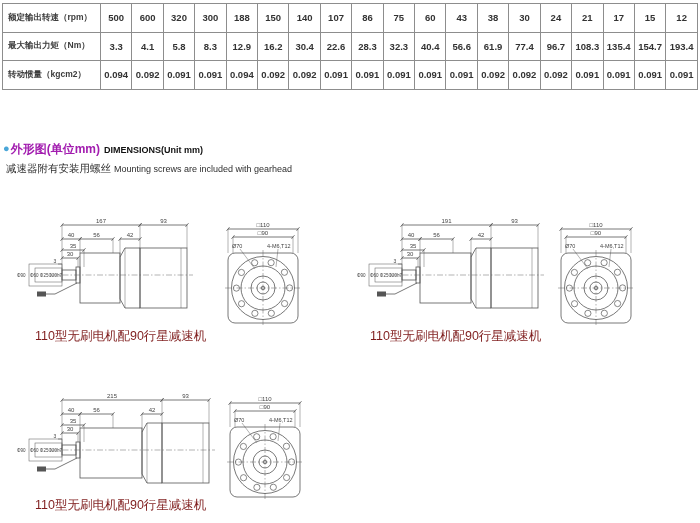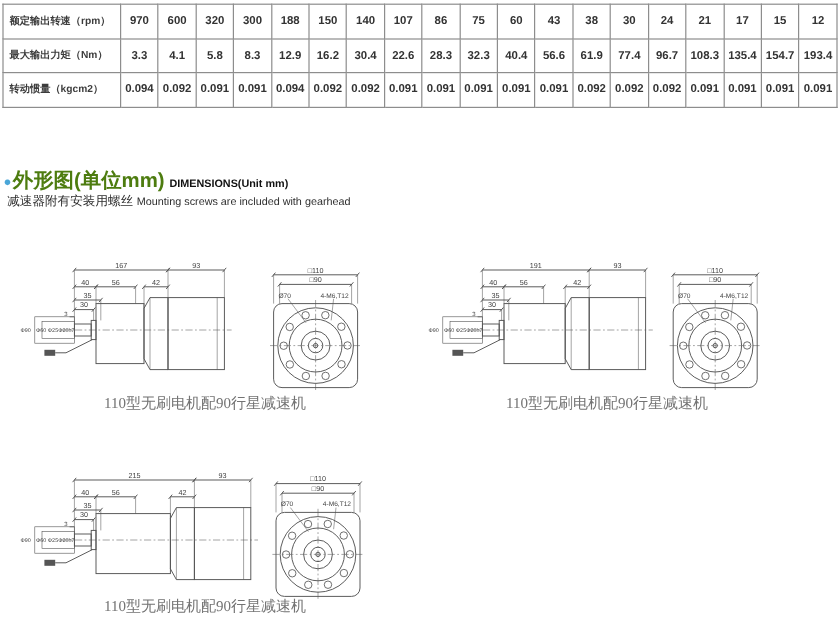--- a/index.html
+++ b/index.html
@@ -9,50 +9,50 @@
   
   table.spec{position:absolute;top:3px;left:2px;width:696px;border-collapse:collapse;
              table-layout:fixed;border:1.5px solid #7d7d7d;}
   table.spec th, table.spec td{border:1px solid #8d8d8d;height:25.5px;overflow:hidden;white-space:nowrap;}
   table.spec th{width:92px;text-align:left;padding:0 0 0 5px;font-size:8.5px;font-weight:600;color:#3c3c3c;}
   table.spec td{text-align:center;font-size:9.5px;font-weight:600;color:#333;}
 
   
   .sec-head{position:absolute;top:139px;left:3px;height:16px;white-space:nowrap;}
   .bullet{font-size:11px;vertical-align:1px;margin-right:1px;}
-  .sec-zh{font-size:17px;font-weight:bold;color:#4d7c0f;}
+  .sec-zh{font-size:12px;font-weight:bold;color:#a21caf;}
   .sec-en{font-size:9px;font-weight:bold;color:#111;margin-left:4px;margin-top:48px;}
   .sec-sub{position:absolute;top:158px;left:6px;white-space:nowrap;}
   .sub-zh{font-size:10.5px;color:#2e2e2e;}
   .sub-en{font-size:9px;color:#2e2e2e;margin-left:3px;text-align:right;}
 
   
   svg{position:absolute;overflow:visible;}
   .side1{left:15px;top:215px;}
   .front1{left:220px;top:222px;}
   .side2{left:355px;top:215px;}
   .front2{left:553px;top:222px;}
   .side3{left:15px;top:390px;}
   .front3{left:222px;top:396px;}
-  .caption{position:absolute;width:220px;text-align:right;
-           font-family:Liberation Serif, serif;font-size:12.5px;color:#737373;white-space:nowrap;}
+  .caption{position:absolute;width:220px;text-align:left;
+           font-family:Liberation Sans, sans-serif;font-size:12.5px;color:#7f1d1d;white-space:nowrap;}
   .cap1{left:35px;top:328px;}
   .cap2{left:370px;top:328px;}
   .cap3{left:35px;top:497px;}
 </style>
 </head>
 <body>
 
 <div class="page">
 
   <table class="spec">
     <tbody>
         <tr>
           <th>额定输出转速（rpm）</th>
-          <td>970</td>
+          <td>500</td>
           <td>600</td>
           <td>320</td>
           <td>300</td>
           <td>188</td>
           <td>150</td>
           <td>140</td>
           <td>107</td>
           <td>86</td>
           <td>75</td>
           <td>60</td>

